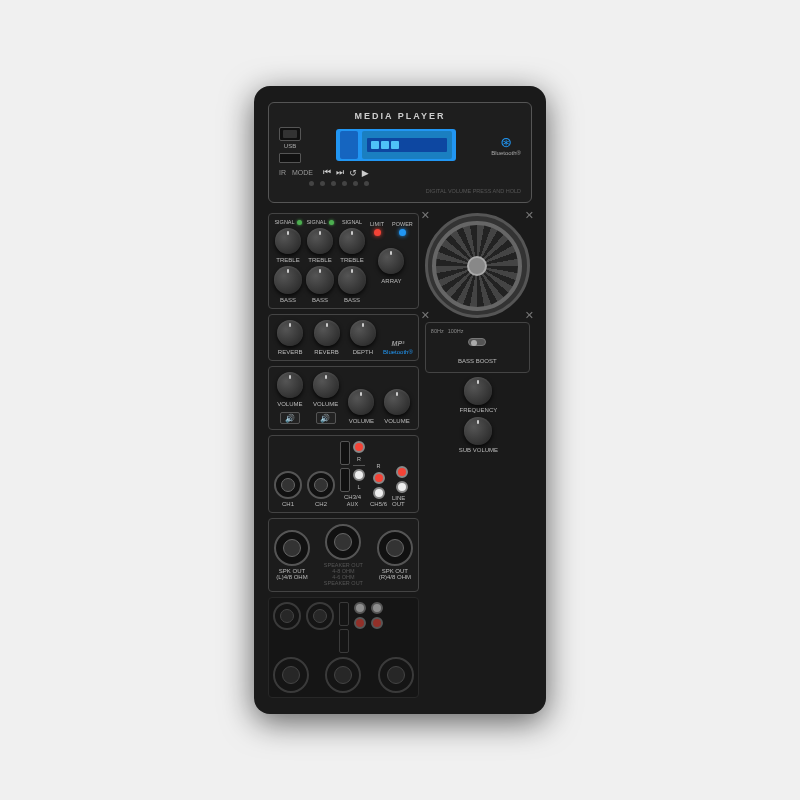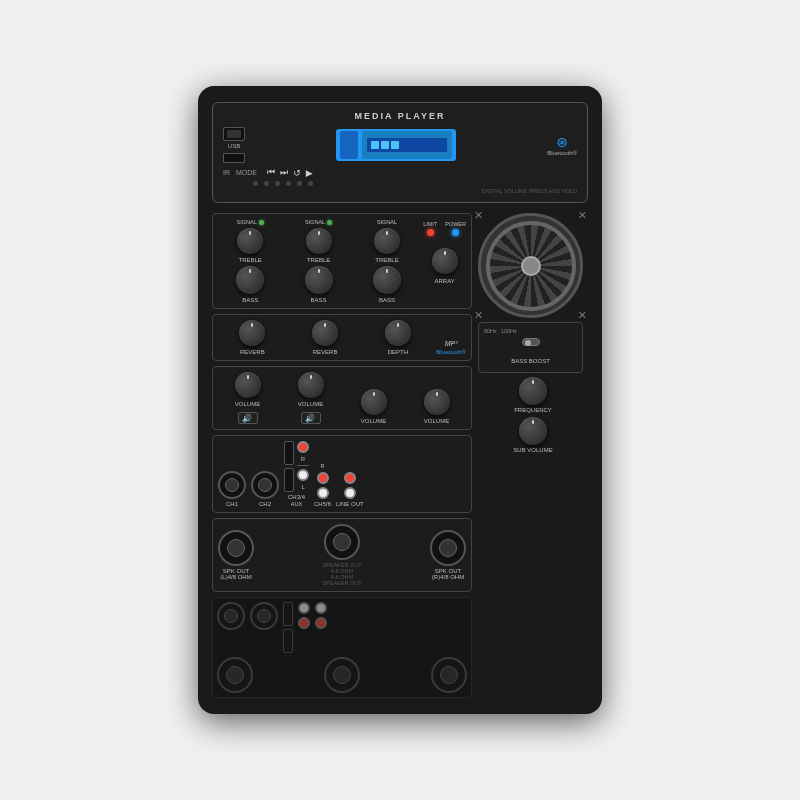--- a/index.html
+++ b/index.html
@@ -256,21 +256,21 @@
     .section-border {
       border: 1px solid #444;
       border-radius: 4px;
       padding: 5px;
       background: #1c1c1c;
     }
   </style>
 </head>
 <body>
 
-<div class="device-panel" style="position:relative; width:404px;">
+<div class="device-panel" style="position:relative; width:292px;">
 
   <div class="media-player-section">
     <div class="media-player-title">MEDIA PLAYER</div>
 
     <div class="media-top-row">
 
       <div style="display:flex;flex-direction:column;align-items:center;gap:2px;">
         <div style="width:22px;height:14px;background:#111;border:1px solid #555;border-radius:2px;display:flex;align-items:center;justify-content:center;">
           <div style="width:14px;height:8px;background:#333;border-radius:1px;"></div>
         </div>

